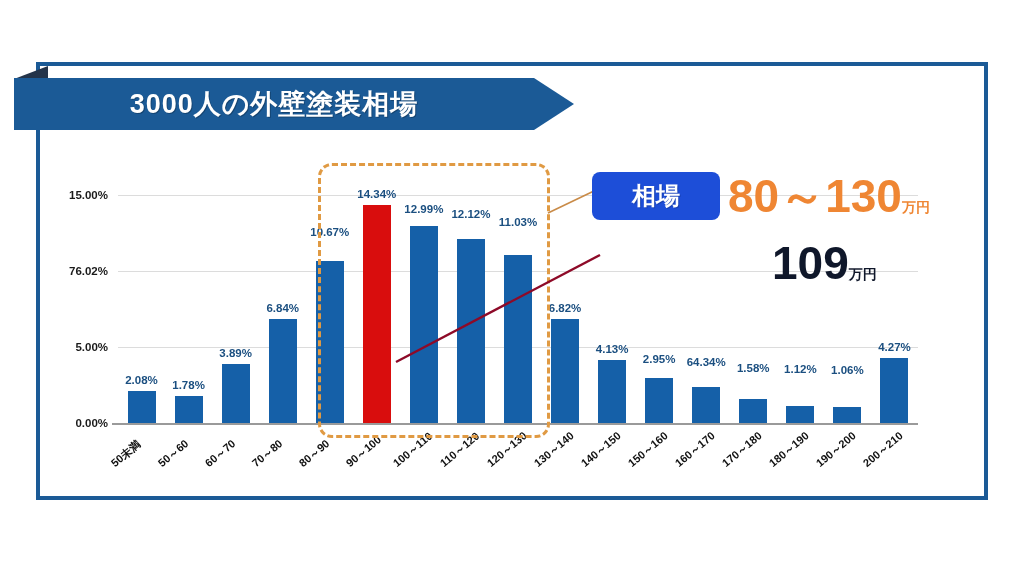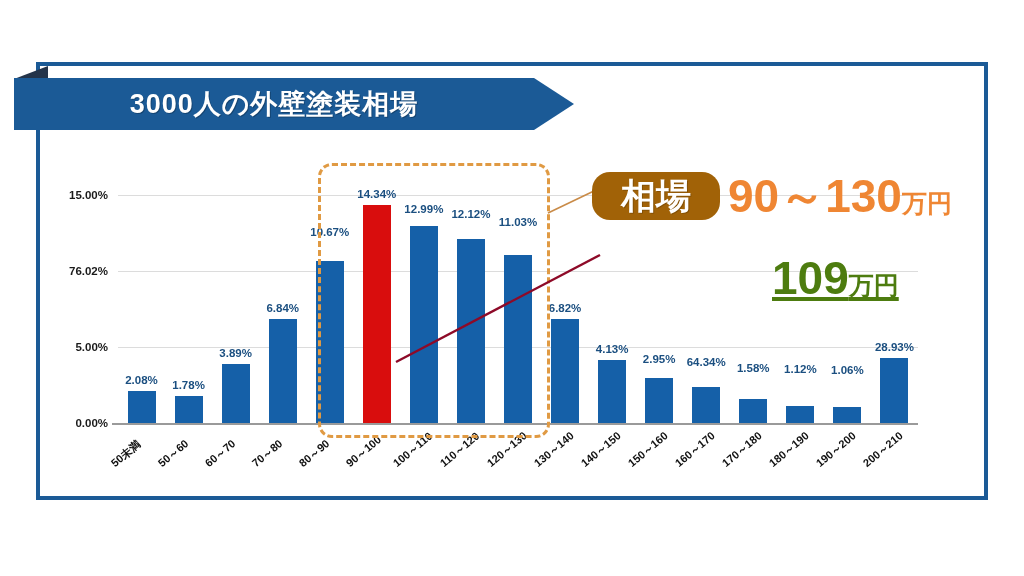--- a/index.html
+++ b/index.html
@@ -82,32 +82,32 @@
   }
 
   
   .badge{
     position:absolute;display:flex;align-items:center;justify-content:center;
     color:#ffffff;font-weight:bold;white-space:nowrap;
     text-shadow:1px 1px 0 rgba(0,0,0,.18);
   }
   .badge-souba{
     left:592px;top:172px;width:128px;height:48px;
-    background:#a16207;border-radius:18px;font-size:35px;
+    background:#1d4ed8;border-radius:8px;font-size:24px;
   }
   .badge-heikin{
     left:592px;top:240px;width:128px;height:52px;
     background:#d4000c;border-radius:9px;font-size:27px;
   }
   .val{
     position:absolute;white-space:nowrap;font-weight:bold;
   }
   .val-souba{left:728px;top:166px;color:#ef8633;font-size:46px;}
-  .val-heikin{left:772px;top:251px;color:#4d7c0f;font-size:46px;text-decoration:underline;}
-  .unit{font-size:25px;}
+  .val-heikin{left:772px;top:236px;color:#0f172a;font-size:46px;}
+  .unit{font-size:14px;}
 
   
   .note{
     position:absolute;left:36px;top:510px;
     font-size:13.5px;font-weight:bold;color:#111111;white-space:nowrap;
   }
   svg.leaders{position:absolute;left:0;top:0;width:1024px;height:576px;pointer-events:none;}
 </style>
 </head>
 <body>
@@ -209,31 +209,31 @@
           <div class="vlabel" style="bottom: 48.01px;">1.12%</div>
           <div class="xlabel">180～190</div>
         </div>
         <div class="barcell" style="left: 715.412px; height: 243px;">
           <div class="bar" style="height: 16.0987px;"></div>
           <div class="vlabel" style="bottom: 47.0987px;">1.06%</div>
           <div class="xlabel">190～200</div>
         </div>
         <div class="barcell" style="left: 762.471px; height: 243px;">
           <div class="bar" style="height: 64.8506px;"></div>
-          <div class="vlabel" style="bottom: 69.8506px;">28.93%</div>
+          <div class="vlabel" style="bottom: 69.8506px;">4.27%</div>
           <div class="xlabel">200～210</div>
         </div>
       </div>
   </div>
 
   <div class="dashbox"></div>
 
   <svg class="leaders" viewBox="0 0 1024 576">
     <line x1="548" y1="213" x2="596" y2="190" stroke="#c98b48" stroke-width="1.6"></line>
     <line x1="396" y1="362" x2="600" y2="255" stroke="#8e0a28" stroke-width="2.4"></line>
   </svg>
 
   <div class="badge badge-souba">相場</div>
-  <div class="val val-souba"><span>90～130</span><span class="unit">万円</span></div>
+  <div class="val val-souba"><span>80～130</span><span class="unit">万円</span></div>
 
   <div class="val val-heikin"><span>109</span><span class="unit">万円</span></div>
 
 </div>
 
 </body></html>

